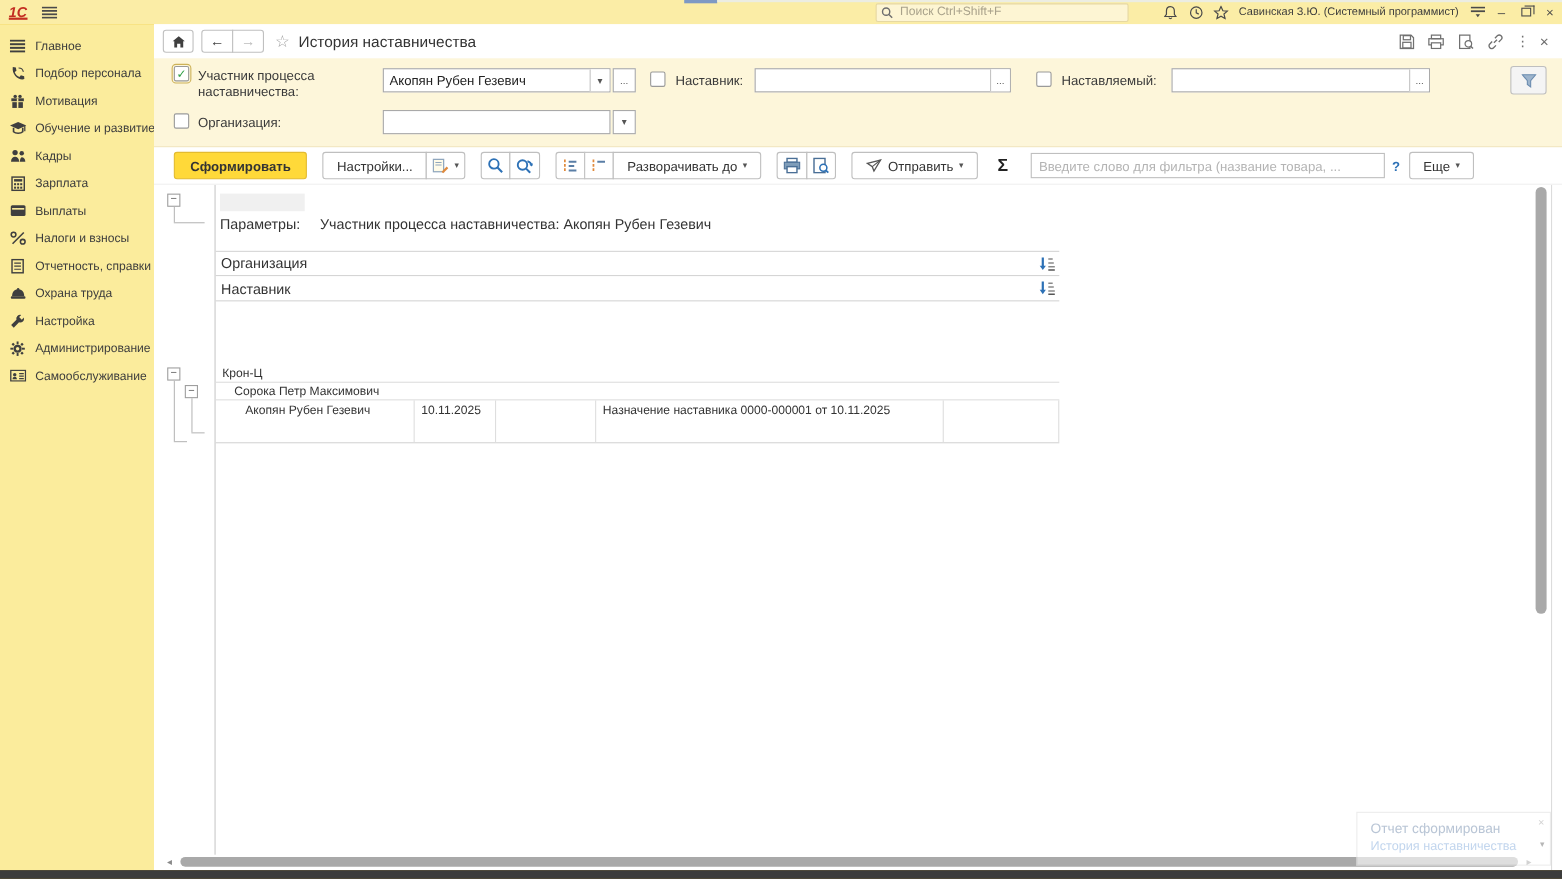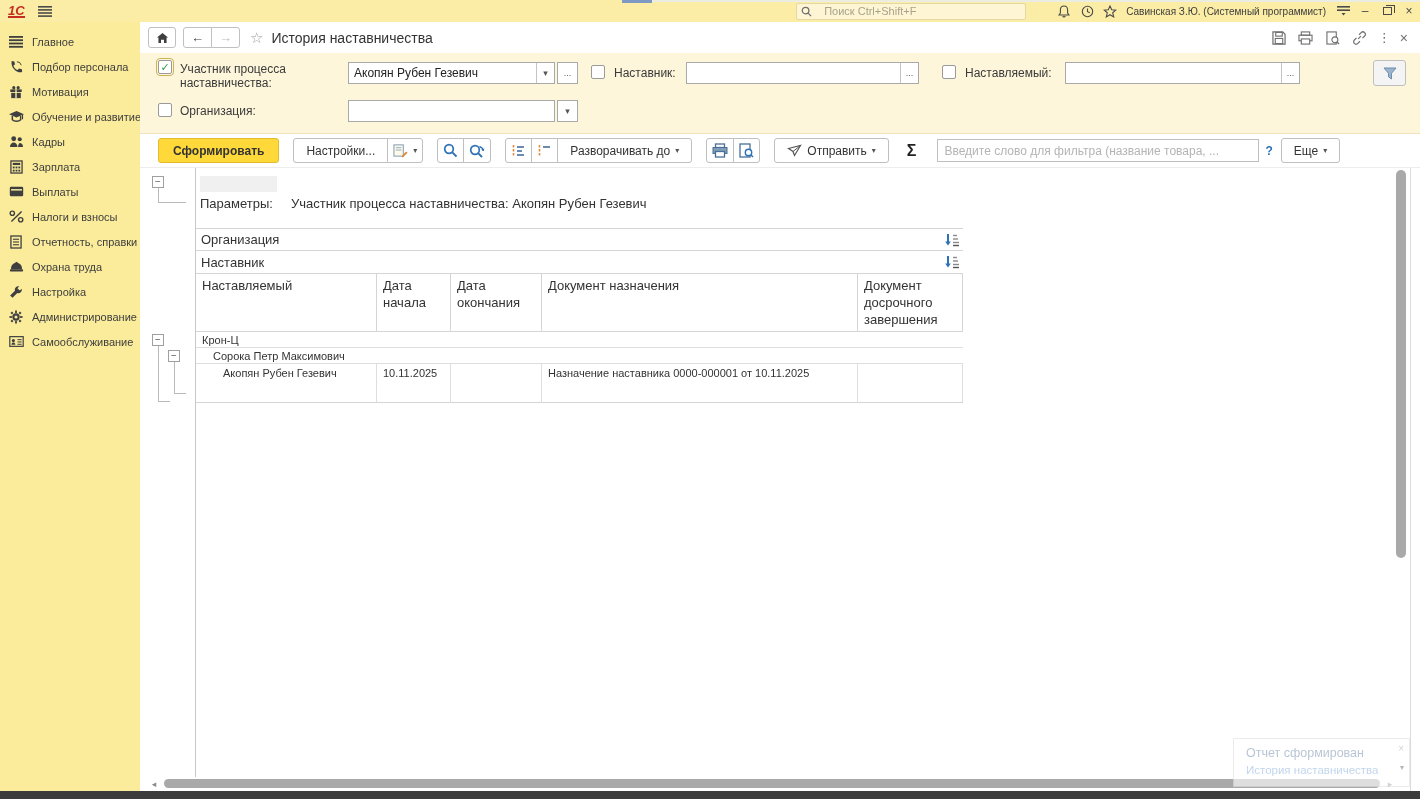--- a/index.html
+++ b/index.html
@@ -12,21 +12,21 @@
   .ts-grey { position:absolute; left:652px; top:0; width:768px; height:2px; background:#ecede2; z-index:30; }
 
   
   .topbar { position:absolute; left:0; top:0; width:1420px; height:22px; background:#fbeda6;
             display:flex; align-items:center; font-size:11px; }
   .logo { color:#c32e21; font-weight:bold; font-style:italic; font-size:13px; margin:0 10px 0 8px;
           border-bottom:2px solid #c32e21; line-height:11px; }
   .tb-icon { display:inline-flex; align-items:center; justify-content:center; width:20px; height:18px; color:#4a4a4a; }
   .apptitle { margin-left:10px; color:#3c3c3c; white-space:nowrap; }
   .search { margin-left:auto; width:230px; height:17px; background:#fdf5d3; border:1px solid #e6d8a2; border-radius:2px;
-            display:flex; align-items:center; padding:0 4px; gap:12px; }
+            display:flex; align-items:center; padding:0 4px; gap:6px; }
   .search .ph { color:#a9a28b; font-size:11px; white-space:nowrap; overflow:hidden; }
   .right-icons { display:flex; align-items:center; gap:3px; margin-left:28px; }
   .user { font-size:10px; color:#3c3c3c; margin:0 6px; white-space:nowrap; }
   .winbtn { width:22px; height:18px; display:inline-flex; align-items:center; justify-content:center;
             color:#4a4a4a; font-size:12px; }
   .restore-glyph { width:9px; height:8px; border:1px solid #4a4a4a; position:relative; }
   .restore-glyph:before { content:""; position:absolute; left:2px; top:-3px; width:8px; height:7px;
             border:1px solid #4a4a4a; border-bottom:none; border-left:none; }
 
   
@@ -588,27 +588,20 @@
               <g stroke="#8a8a8a" stroke-width="1.4">
                 <line x1="9" y1="2.5" x2="13" y2="2.5"></line>
                 <line x1="9" y1="6" x2="14" y2="6"></line>
                 <line x1="9" y1="9.5" x2="15" y2="9.5"></line>
               </g>
               <line x1="9" y1="12.5" x2="15" y2="12.5" stroke="#555" stroke-width="1.4"></line>
             </svg>
         </span>
       </div>
 
-      <div class="thead">
-        <div class="th c1">Наставляемый</div>
-        <div class="th c2">Дата начала</div>
-        <div class="th c3">Дата окончания</div>
-        <div class="th c4">Документ назначения</div>
-        <div class="th c5">Документ досрочного завершения</div>
-      </div>
 
       <div class="grow" style="top:180px; padding-left:17px;">
         <span>Сорока Петр Максимович</span>
       </div>
       <div class="grow" style="top:164px; padding-left:6px;">
         <span>Крон-Ц</span>
       </div>
 
       <div class="drow">
         <div class="td c1" style="padding-left:27px;">Акопян Рубен Гезевич</div>

